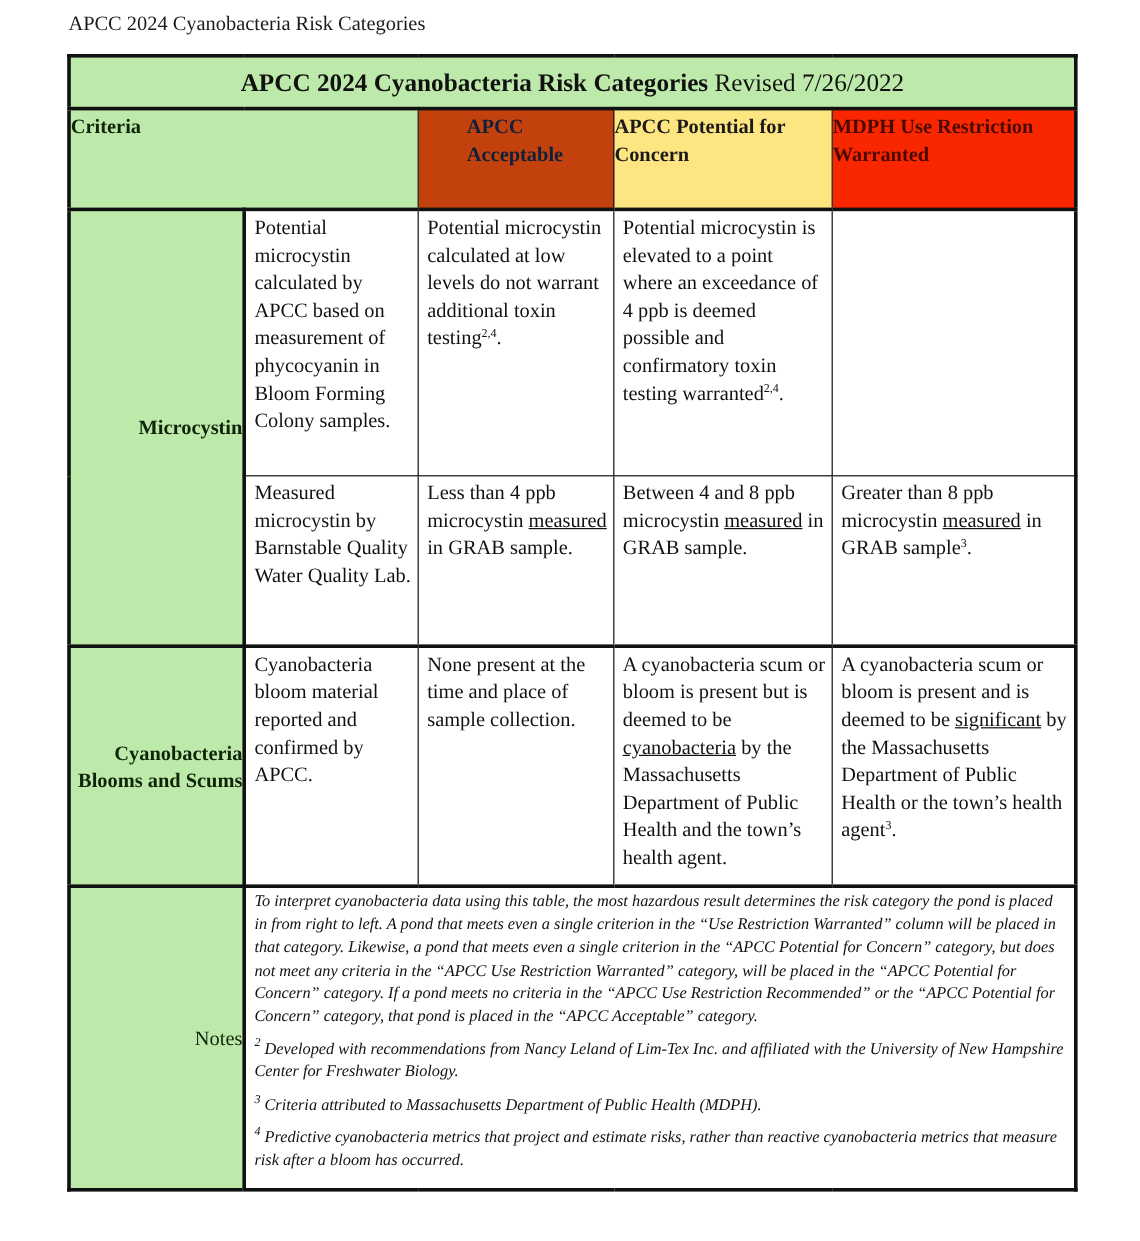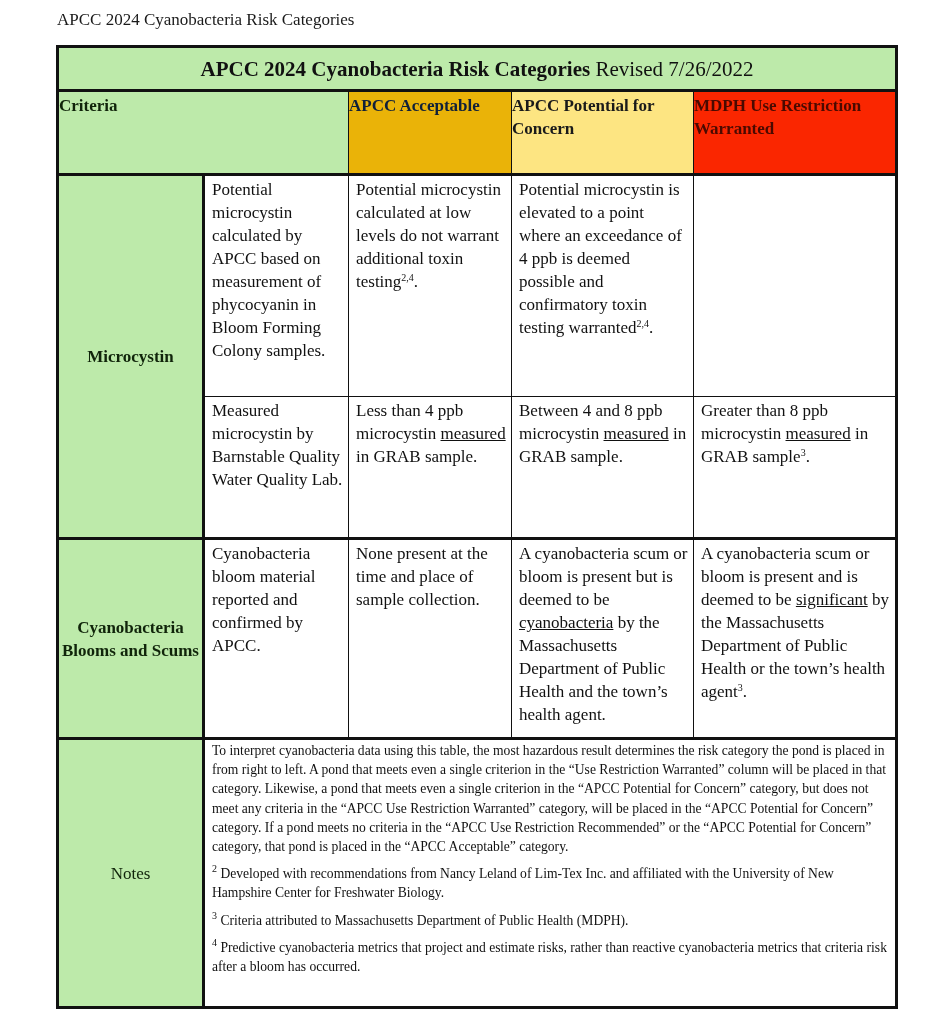--- a/index.html
+++ b/index.html
@@ -25,21 +25,21 @@
       width: 839px;
       border-collapse: collapse;
       table-layout: fixed;
       border: 3px solid #111;
     }
     table.risk td, table.risk th {
       border: 1.5px solid #111;
       vertical-align: top;
     }
     .green { background: #bdeaaa; margin-top: 44px; }
-    .blue { background: #eab308; }
+    .blue { background: #c2410c; padding-left: 40px; }
     .yellow { background: #fde582; }
     .red { background: #fa2600; }
     .title-cell {
       height: 44px;
       text-align: center;
       vertical-align: middle !important;
       font-size: 21px;
       padding-top: 2px;
       border-bottom: 3px solid #111 !important;
     }
@@ -52,21 +52,21 @@
       line-height: 23px;
       padding-top: 2px;
       color: #10203a;
       border-bottom: 3px solid #111 !important;
     }
     .hdr.red { color: #4a0a00; }
     .hdr.yellow { color: #1a1a1a; }
     .rowlabel {
       font-size: 17px;
       font-weight: bold;
-      text-align: center;
+      text-align: right;
       vertical-align: middle !important;
       line-height: 23px;
       color: #10240a;
       border-right: 3px solid #111 !important;
     }
     .rowlabel.plain { font-weight: normal; }
     .cell {
       font-size: 17px;
       line-height: 23px;
       padding: 2px 4px 4px 7px;
@@ -74,22 +74,23 @@
     }
     .cell u { text-decoration: underline; text-align: right; }
     .cell sup, .note sup { font-size: 10px; vertical-align: 6px; line-height: 0; }
     .r1 { height: 222px; }
     .r2 { height: 142px; border-bottom: 3px solid #111 !important; }
     .r3 { height: 200px; border-bottom: 3px solid #111 !important; }
     .rowgroup-end td { border-bottom: 3px solid #111 !important; }
     .notes-cell {
       font-size: 13.6px;
       line-height: 19.2px;
-      padding: 1px 6px 24px 7px;
+      padding: 1px 6px 8px 7px;
       background: #fff;
+      font-style: italic;
     }
     .note { margin-bottom: 8px; }
     .note:last-child { margin-bottom: 6px; }
   </style>
 </head>
 <body>
 
 <div class="doc-title">APCC 2024 Cyanobacteria Risk Categories</div>
 
 <table class="risk">
@@ -135,17 +136,17 @@
     <td class="cell"><span>A cyanobacteria scum or bloom is present but is deemed to be </span><u>cyanobacteria</u><span> by the Massachusetts Department of Public Health and the town’s health agent.</span></td>
     <td class="cell"><span>A cyanobacteria scum or bloom is present and is deemed to be </span><u>significant</u><span> by the Massachusetts Department of Public Health or the town’s health agent</span><sup>3</sup><span>.</span></td>
   </tr>
 
   <tr>
     <td class="rowlabel green plain">Notes</td>
     <td colspan="4" class="notes-cell">
       <div class="note">To interpret cyanobacteria data using this table, the most hazardous result determines the risk category the pond is placed in from right to left. A pond that meets even a single criterion in the “Use Restriction Warranted” column will be placed in that category. Likewise, a pond that meets even a single criterion in the “APCC Potential for Concern” category, but does not meet any criteria in the “APCC Use Restriction Warranted” category, will be placed in the “APCC Potential for Concern” category. If a pond meets no criteria in the “APCC Use Restriction Recommended” or the “APCC Potential for Concern” category, that pond is placed in the “APCC Acceptable” category.</div>
       <div class="note"><sup>2</sup><span> Developed with recommendations from Nancy Leland of Lim-Tex Inc. and affiliated with the University of New Hampshire Center for Freshwater Biology.</span></div>
       <div class="note"><sup>3</sup><span> Criteria attributed to Massachusetts Department of Public Health (MDPH).</span></div>
-      <div class="note"><sup>4</sup><span> Predictive cyanobacteria metrics that project and estimate risks, rather than reactive cyanobacteria metrics that criteria risk after a bloom has occurred.</span></div>
+      <div class="note"><sup>4</sup><span> Predictive cyanobacteria metrics that project and estimate risks, rather than reactive cyanobacteria metrics that measure risk after a bloom has occurred.</span></div>
     </td>
   </tr>
 </tbody>
   </table>
 
 </body></html>

